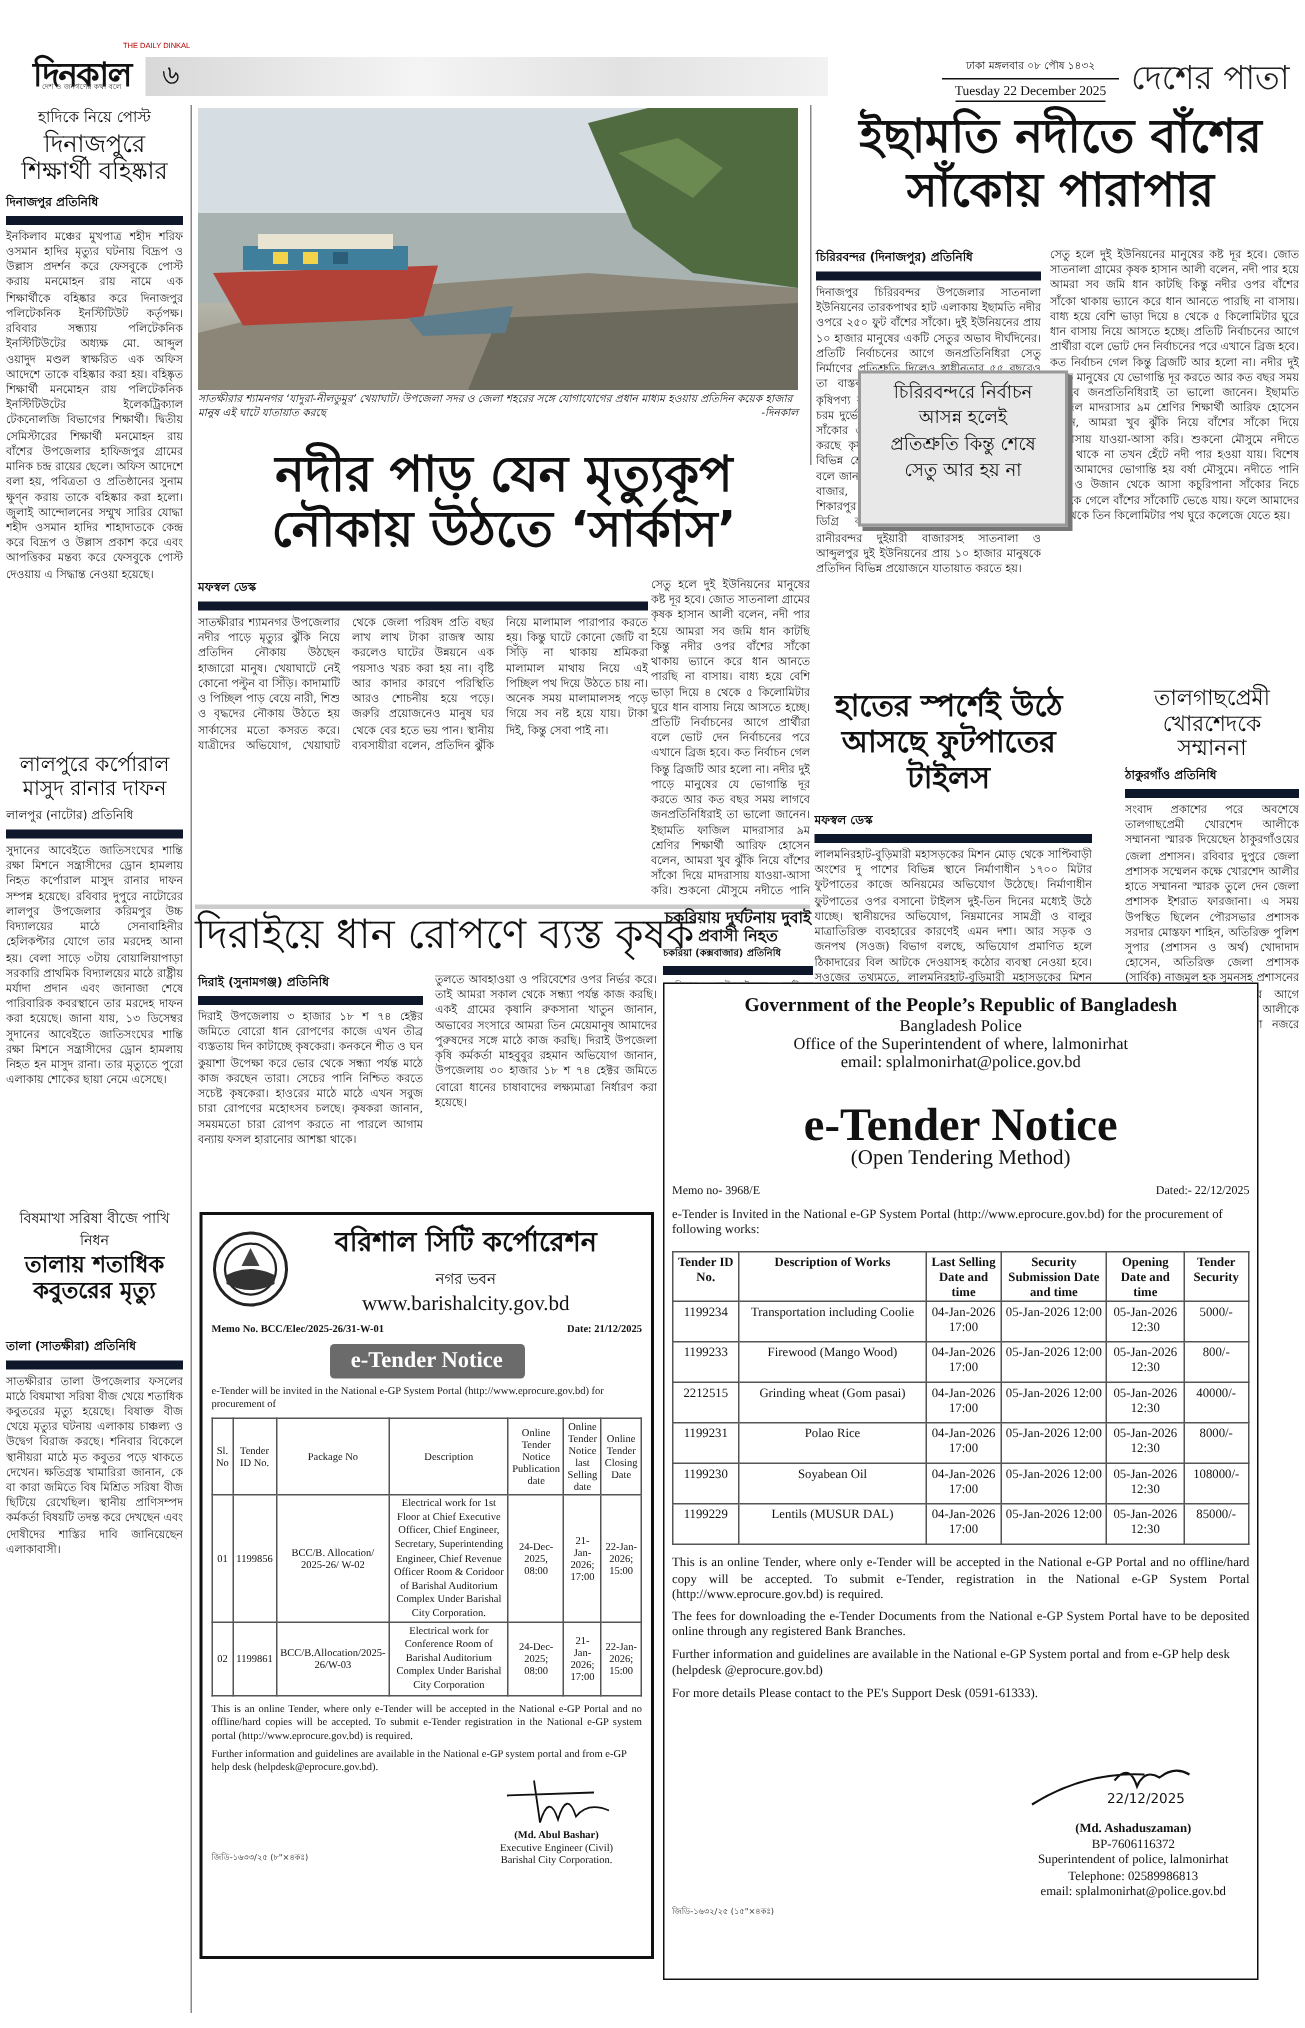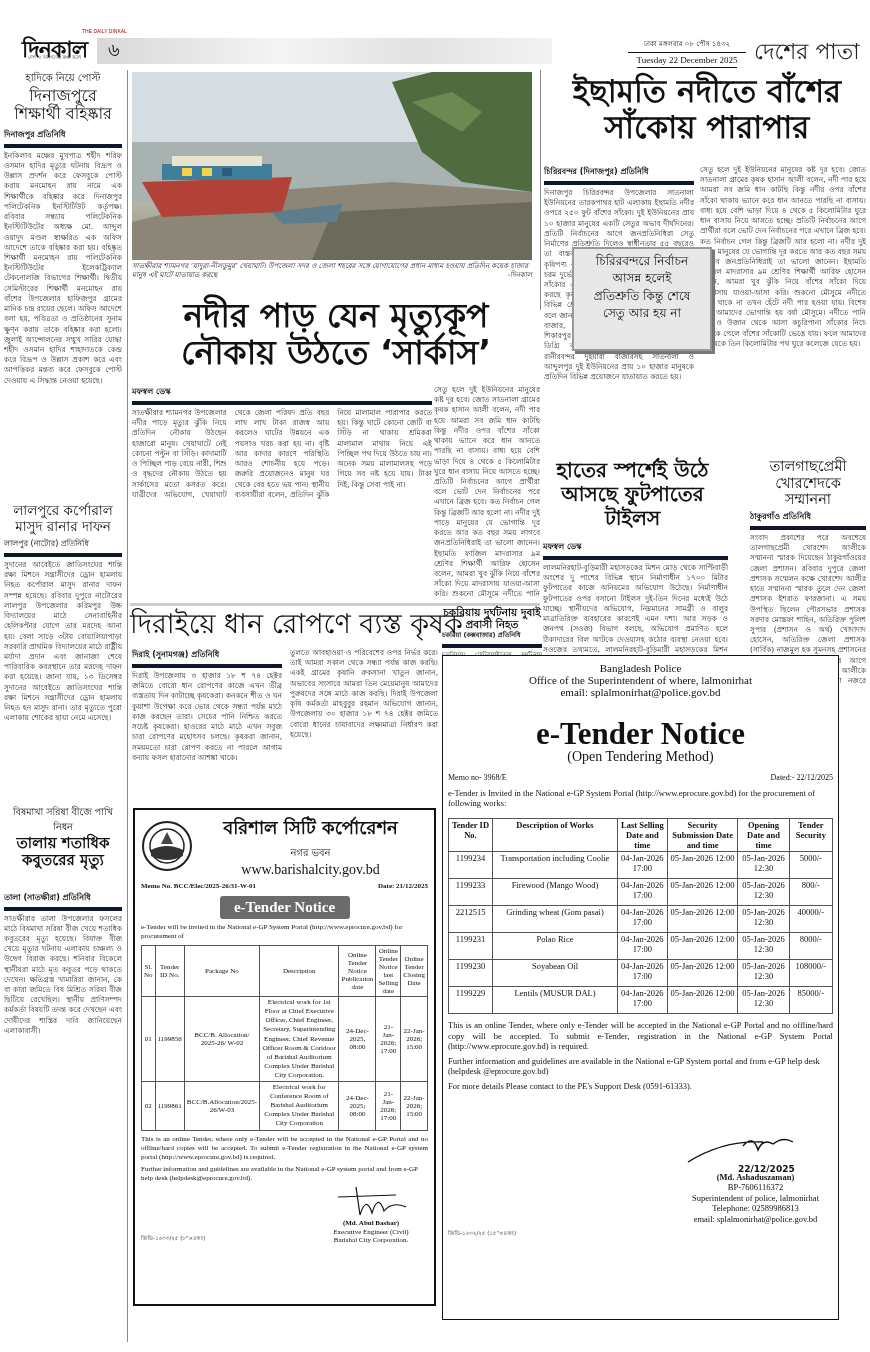--- a/index.html
+++ b/index.html
@@ -12,21 +12,21 @@
 .logo-sub{font-size:5px;color:#333;position:absolute;left:6px;top:22px;font-family:"DejaVu Sans",sans-serif}
 .pageno{left:108px;top:36px;font-size:18px;font-family:"DejaVu Sans",sans-serif}
 .grad-bar{left:97px;top:38px;width:455px;height:26px;background:linear-gradient(90deg,#d8d8d8,#f4f4f4 40%,#e2e2e2 70%,#f2f2f2);}
 .datebox{left:628px;top:38px;width:118px;font-size:8px;text-align:center;font-family:"Liberation Serif",serif}
 .datebox .bn{font-size:7px;border-bottom:1px solid #111;padding-bottom:2px;font-family:"DejaVu Sans",sans-serif}
 .datebox .en{font-size:9px;padding-top:2px;border-bottom:1.5px solid #111;padding-bottom:2px;display:inline-block}
 .section-title{left:754px;top:34px;font-size:22px;font-family:"DejaVu Sans",sans-serif;font-weight:300;color:#222}
 .col-rule{background:#888}
 .kicker{font-family:"DejaVu Sans",sans-serif;font-size:12px;text-align:center}
 .head{font-family:"DejaVu Sans",sans-serif;font-weight:bold;text-align:center;line-height:1.15}
-.byline{font-family:"DejaVu Sans",sans-serif;font-size:8px;font-weight:bold;border-bottom:4px solid #0f172a;padding-bottom:3px;margin-bottom:3px}
+.byline{font-family:"DejaVu Sans",sans-serif;font-size:8px;font-weight:bold;border-bottom:6px solid #0f172a;padding-bottom:3px;margin-bottom:3px}
 .body-text{font-family:"DejaVu Sans",sans-serif;font-size:7.4px;line-height:1.38;text-align:justify;color:#222}
 .photo{left:132px;top:72px;width:400px;height:188px;overflow:hidden;background:linear-gradient(180deg,#cfd8de 0%,#dfe6ea 35%,#9aa7a6 55%,#b5b4a8 70%,#8d8a7c 100%)}
 .caption{left:132px;top:262px;width:400px;font-size:7px;font-style:italic;font-family:"DejaVu Sans",sans-serif;line-height:1.35}
 .pull{left:572px;top:247px;width:140px;height:104px;background:#e8e8e8;border:2px solid #999;box-shadow:3px 3px 0 #777;text-align:center;font-family:"DejaVu Sans",sans-serif;font-size:12px;line-height:1.45;padding-top:4px}
 .tender-box{border:1.5px solid #111;background:#fff}
 table{border-collapse:collapse;width:100%}
 td,th{border:1px solid #555;font-family:"Liberation Serif",serif;text-align:center;vertical-align:top;padding:1px 2px}
 .ad-foot{font-size:5.5px;font-family:"DejaVu Sans",sans-serif;color:#333}
 .sig{font-family:"Liberation Serif",serif;text-align:center}
 a{color:#111}
@@ -212,20 +212,21 @@
     <div class="abs sig" style="left:170px;top:36px;width:120px;font-size:7px;line-height:1.25">
       <div style="font-weight:bold">(Md. Abul Bashar)</div>
       <div>Executive Engineer (Civil)</div>
       <div>Barishal City Corporation.</div>
     </div>
     <div class="abs ad-foot" style="left:0;top:52px">জিডি-১৬৩৩/২৫ (৮"×৪কঃ)</div>
   </div>
 </div>
 
 <div class="abs tender-box" style="left:442px;top:655px;width:397px;height:665px;padding:6px 5px">
+  <div class="sig" style="font-size:13px;font-weight:bold">Government of the People’s Republic of Bangladesh</div>
   <div class="sig" style="font-size:11px">Bangladesh Police</div>
   <div class="sig" style="font-size:11px">Office of the Superintendent of where, lalmonirhat</div>
   <div class="sig" style="font-size:11px">email: splalmonirhat@police.gov.bd</div>
   <div class="sig" style="font-size:31px;font-weight:bold;margin-top:20px;line-height:1">e-Tender Notice</div>
   <div class="sig" style="font-size:14px">(Open Tendering Method)</div>
   <div style="display:flex;justify-content:space-between;font-family:'Liberation Serif',serif;font-size:8px;margin-top:8px">
     <span>Memo no- 3968/E</span>
     <span>Dated:- 22/12/2025</span>
   </div>
   <div style="font-family:'Liberation Serif',serif;font-size:8.5px;margin-top:6px;line-height:1.2">
@@ -287,29 +288,30 @@
           <td style="height: 27px;">1199229</td>
           <td style="height: 27px;">Lentils (MUSUR DAL)</td>
           <td style="height: 27px;">04-Jan-2026 17:00</td>
           <td style="height: 27px;">05-Jan-2026 12:00</td>
           <td style="height: 27px;">05-Jan-2026 12:30</td>
           <td style="height: 27px;">85000/-</td>
         </tr>
       </tbody>
   </table>
   <div style="font-family:'Liberation Serif',serif;font-size:8.5px;line-height:1.2;margin-top:6px;text-align:justify">This is an online Tender, where only e-Tender will be accepted in the National e-GP Portal and no offline/hard copy will be accepted. To submit e-Tender, registration in the National e-GP System Portal (http://www.eprocure.gov.bd) is required.</div>
+  <div style="font-family:'Liberation Serif',serif;font-size:8.5px;line-height:1.2;margin-top:5px;text-align:justify">The fees for downloading the e-Tender Documents from the National e-GP System Portal have to be deposited online through any registered Bank Branches.</div>
   <div style="font-family:'Liberation Serif',serif;font-size:8.5px;line-height:1.2;margin-top:5px">
     <span>Further information and guidelines are available in the National e-GP System portal and from e-GP help desk (</span><a>helpdesk @eprocure.gov.bd</a><span>)</span>
   </div>
   <div style="font-family:'Liberation Serif',serif;font-size:8.5px;line-height:1.2;margin-top:5px">For more details Please contact to the PE's Support Desk (0591-61333).</div>
   <div style="position:relative;height:150px">
     <svg class="abs" style="left:235px;top:40px" width="120" height="36" viewBox="0 0 120 36">
       <path d="M5 30 Q40 8 80 10 M60 14 Q70 2 75 18 Q80 6 90 12 Q100 4 110 10" fill="none" stroke="#111" stroke-width="1.4"></path>
     </svg>
-    <div class="abs" style="left:290px;top:72px;font-size:9px;font-family:'DejaVu Sans',sans-serif;font-weight:bold">22/12/2025</div>
+    <div class="abs" style="left:290px;top:62px;font-size:9px;font-family:'DejaVu Sans',sans-serif;font-weight:normal">22/12/2025</div>
     <div class="abs sig" style="left:225px;top:80px;width:165px;font-size:8.5px;line-height:1.25">
       <div style="font-weight:bold">(Md. Ashaduszaman)</div>
       <div>BP-7606116372</div>
       <div>Superintendent of police, lalmonirhat</div>
       <div>Telephone: 02589986813</div>
       <div><span>email: </span><a>splalmonirhat@police.gov.bd</a></div>
     </div>
     <div class="abs ad-foot" style="left:0;top:138px">জিডি-১৬৩২/২৫ (১৫"×৪কঃ)</div>
   </div>
 </div>

